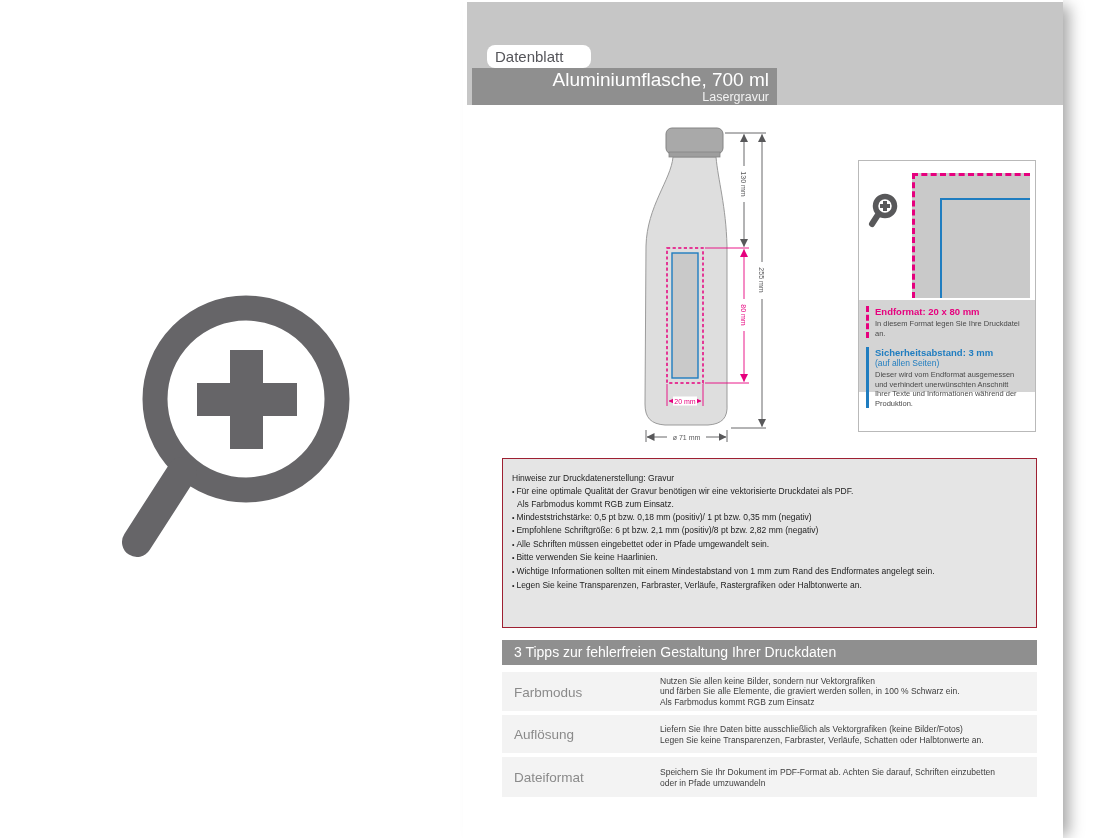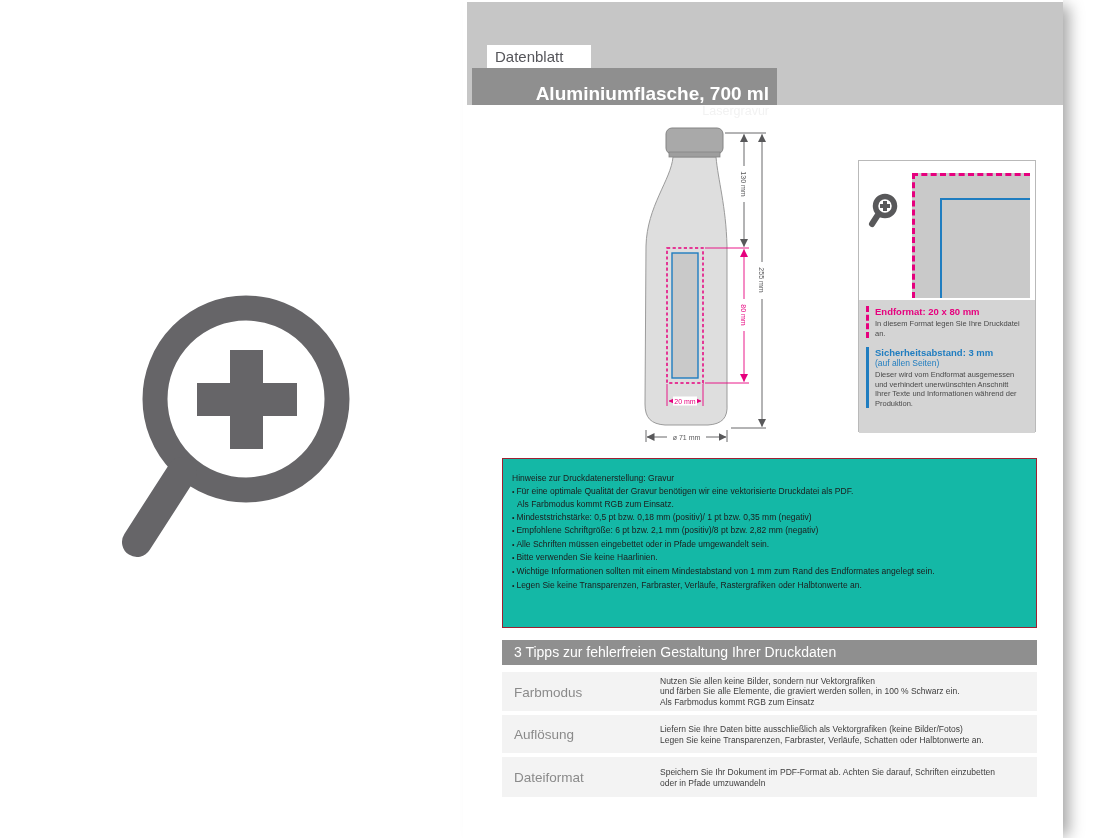--- a/index.html
+++ b/index.html
@@ -8,49 +8,49 @@
 
   
   .big-magnifier { position:absolute; left:110px; top:280px; }
 
   
   .page { position:absolute; left:463px; top:0; width:600px; height:838px; background:#ffffff;
           box-shadow: 10px 2px 14px -4px rgba(0,0,0,0.35); }
 
   .top-band { position:absolute; left:4px; top:2px; width:596px; height:103px; background:#c6c6c6; }
   .tab { position:absolute; left:24px; top:45px; width:104px; height:23px; background:#ffffff;
-         color:#55555a; font-size:15px; line-height:23px; padding-left:8px; }
+         color:#55555a; font-size:15px; line-height:23px; padding-left:8px;border-radius:8px; }
   .title-bar { position:absolute; left:9px; top:68px; width:305px; height:37px; background:#8f8f8f;
                text-align:right; padding-right:8px; }
-  .title-bar .t1 { color:#ffffff; font-size:19px; line-height:22px; margin-top:15px;font-weight:bold; }
+  .title-bar .t1 { color:#ffffff; font-size:19px; line-height:22px; margin-top:1px; }
   .title-bar .t2 { color:#f2f2f2; font-size:12.5px; line-height:13px; }
 
   
   .bottle-svg { position:absolute; left:170px; top:118px; }
 
   
   .info-panel { position:absolute; left:395px; top:160px; width:178px; height:272px; border:1px solid #b9b9b9; }
   .panel-white { position:absolute; left:0; top:0; width:176px; height:139px; background:#ffffff; }
   .swatch { position:absolute; left:53px; top:12px; width:118px; height:125px; background:#c9c9c9;
             border-top:3px dashed #e6007e; border-left:3px dashed #e6007e; }
   .swatch-blue { position:absolute; left:25px; top:22px; right:0; bottom:0;
                  border-top:2px solid #1f7dc0; border-left:2px solid #1f7dc0; }
   .small-magnifier { position:absolute; left:8px; top:30px; }
-  .panel-gray { position:absolute; left:0; top:139px; width:176px; height:133px; background:#d4d4d4; padding:6px 6px 0 7px; }
+  .panel-gray { position:absolute; left:0; top:139px; width:176px; height:92px; background:#d4d4d4; padding:6px 6px 0 7px; }
   .block { padding-left:6px; margin-bottom:9px; }
   .block.endformat { border-left:3px dashed #e6007e; }
   .block.safety { border-left:3px solid #1f7dc0; }
   .block h4 { font-size:9.5px; line-height:11px; font-weight:bold; }
   .block.endformat h4 { color:#e6007e; }
   .block.safety h4 { color:#1f7dc0; }
   .block .sub { font-size:8.5px; line-height:10px; color:#1f7dc0; }
   .block p { font-size:7.5px; line-height:9.5px; color:#4a4a4a; margin-top:2px; width:150px; }
 
   
-  .hints { position:absolute; left:39px; top:458px; width:535px; height:170px; background:#14b8a6;
+  .hints { position:absolute; left:39px; top:458px; width:535px; height:170px; background:#e5e5e5;
            border:1px solid #9e2032; padding:13px 10px 0 9px; color:#1c1c1c; }
   .hints .h-title { font-size:8.5px; line-height:12.5px; }
   .h-line { font-size:8.5px; line-height:12.6px; }
   .h-line.b1::before { content:"\2022\00a0"; font-size:7px; }
   .h-line.b0 { padding-left:5px; }
 
   
   .tips-bar { position:absolute; left:39px; top:640px; width:535px; height:25px; background:#8f8f8f;
               color:#ffffff; font-size:14px; line-height:25px; padding-left:12px; }
   .tip-row { position:absolute; left:39px; width:535px; background:#f3f3f3; }

